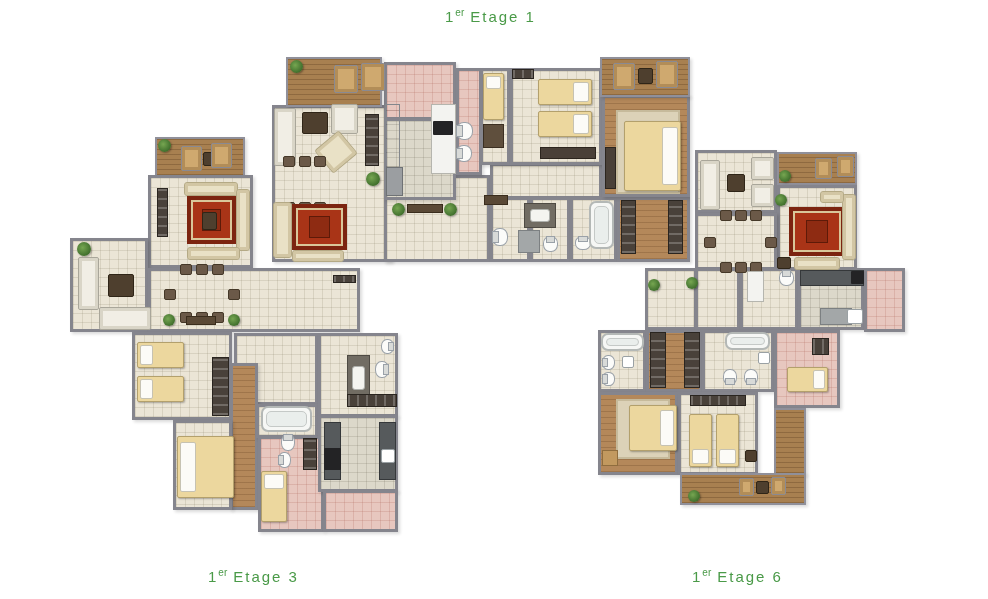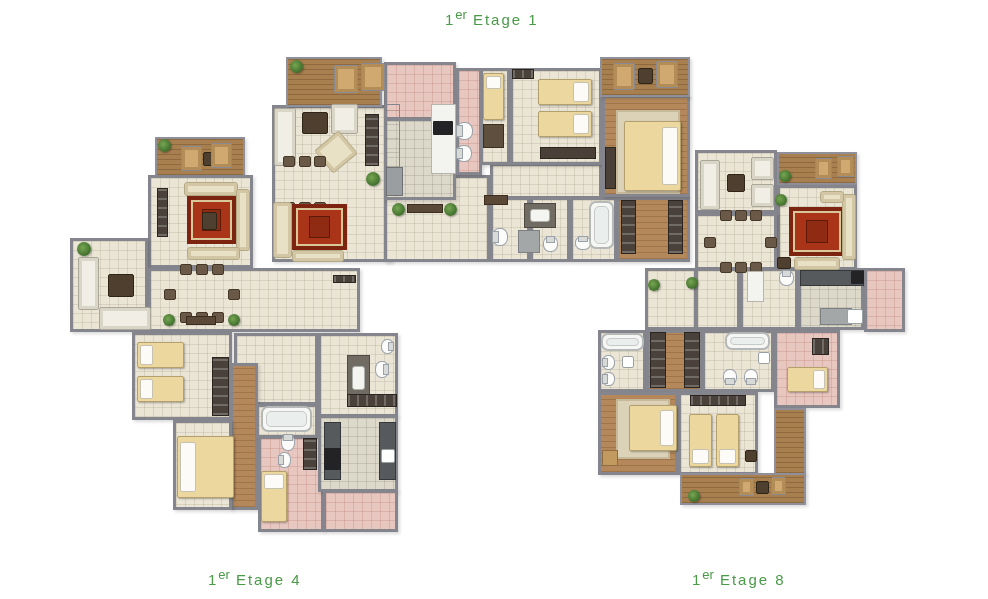--- a/index.html
+++ b/index.html
@@ -1,19 +1,19 @@
 <!DOCTYPE html>
 <html><head>
 <meta charset="utf-8">
 <style>
   html,body{margin:0;padding:0;background:#fff;}
   .page{position:relative;width:988px;height:599px;background:#ffffff;overflow:hidden;
         font-family:"Liberation Sans", sans-serif;}
   .floor-label{position:absolute;color:#4a9a48;font-size:15px;letter-spacing:2px;white-space:nowrap;}
-  .floor-label sup{font-size:13px;letter-spacing:0;margin-top:32px;}
+  .floor-label sup{font-size:10px;letter-spacing:0;margin-top:32px;}
   .floor-label .lbl-name{margin-left:6px;}
   .plan{position:absolute;}
   .room{position:absolute;box-sizing:border-box;border:3px solid #85858d;
         box-shadow:2px 2px 3px rgba(0,0,0,.15);}
   .room.tile{background:#ebe5d6;
     background-image:linear-gradient(rgba(150,140,115,.22) 1px,transparent 1px),
                      linear-gradient(90deg,rgba(150,140,115,.22) 1px,transparent 1px);
     background-size:9px 9px;}
   .room.kitchen{background:#dcd8ca;
     background-image:linear-gradient(rgba(120,115,100,.22) 1px,transparent 1px),
@@ -300,18 +300,18 @@
       <div class="f bed" style="left: 189px; top: 219px; width: 41px; height: 25px;">
         <div class="pillow right"></div>
       </div>
       <div class="f wardrobe" style="left: 214px; top: 190px; width: 17px; height: 17px;"></div>
       <div class="f lounge" style="left: 141px; top: 330px; width: 15px; height: 18px;"></div>
       <div class="f table_dark" style="left: 158px; top: 333px; width: 13px; height: 13px;"></div>
       <div class="f lounge" style="left: 173px; top: 329px; width: 15px; height: 18px;"></div>
       <div class="f plant" style="left: 90px; top: 342px; width: 12px; height: 12px;"></div>
     </div>
   <div class="floor-label" style="left:208px;top:567px">
-    <span>1</span><sup>er</sup><span class="lbl-name">Etage 4</span>
+    <span>1</span><sup>er</sup><span class="lbl-name">Etage 3</span>
   </div>
   <div class="floor-label" style="left:692px;top:567px">
-    <span>1</span><sup>er</sup><span class="lbl-name">Etage 8</span>
+    <span>1</span><sup>er</sup><span class="lbl-name">Etage 6</span>
   </div>
 </div>
 
 </body></html>

